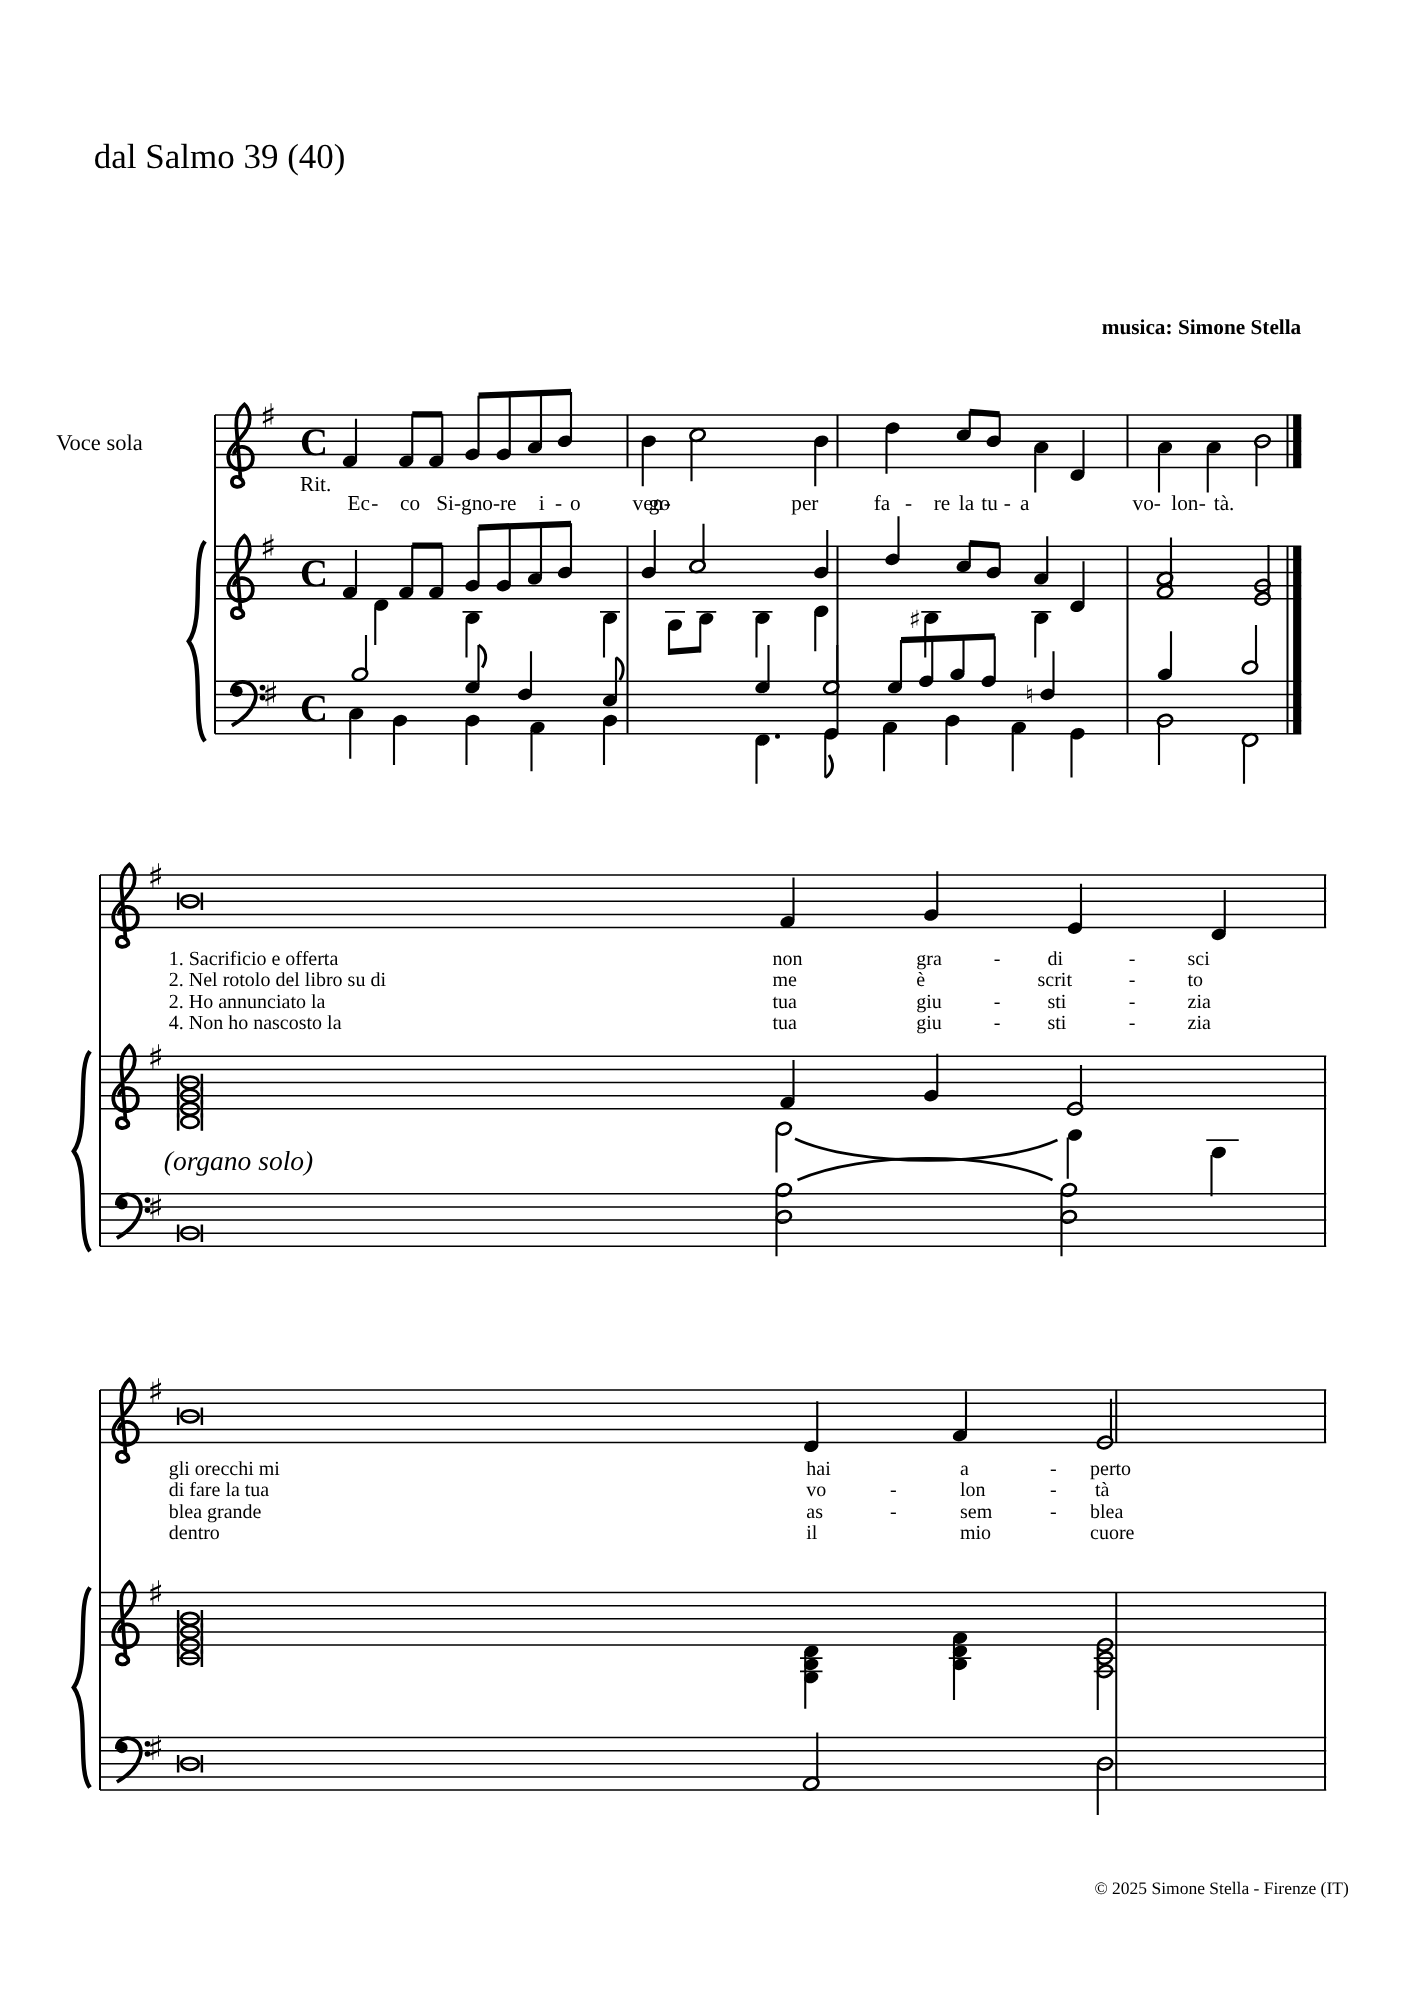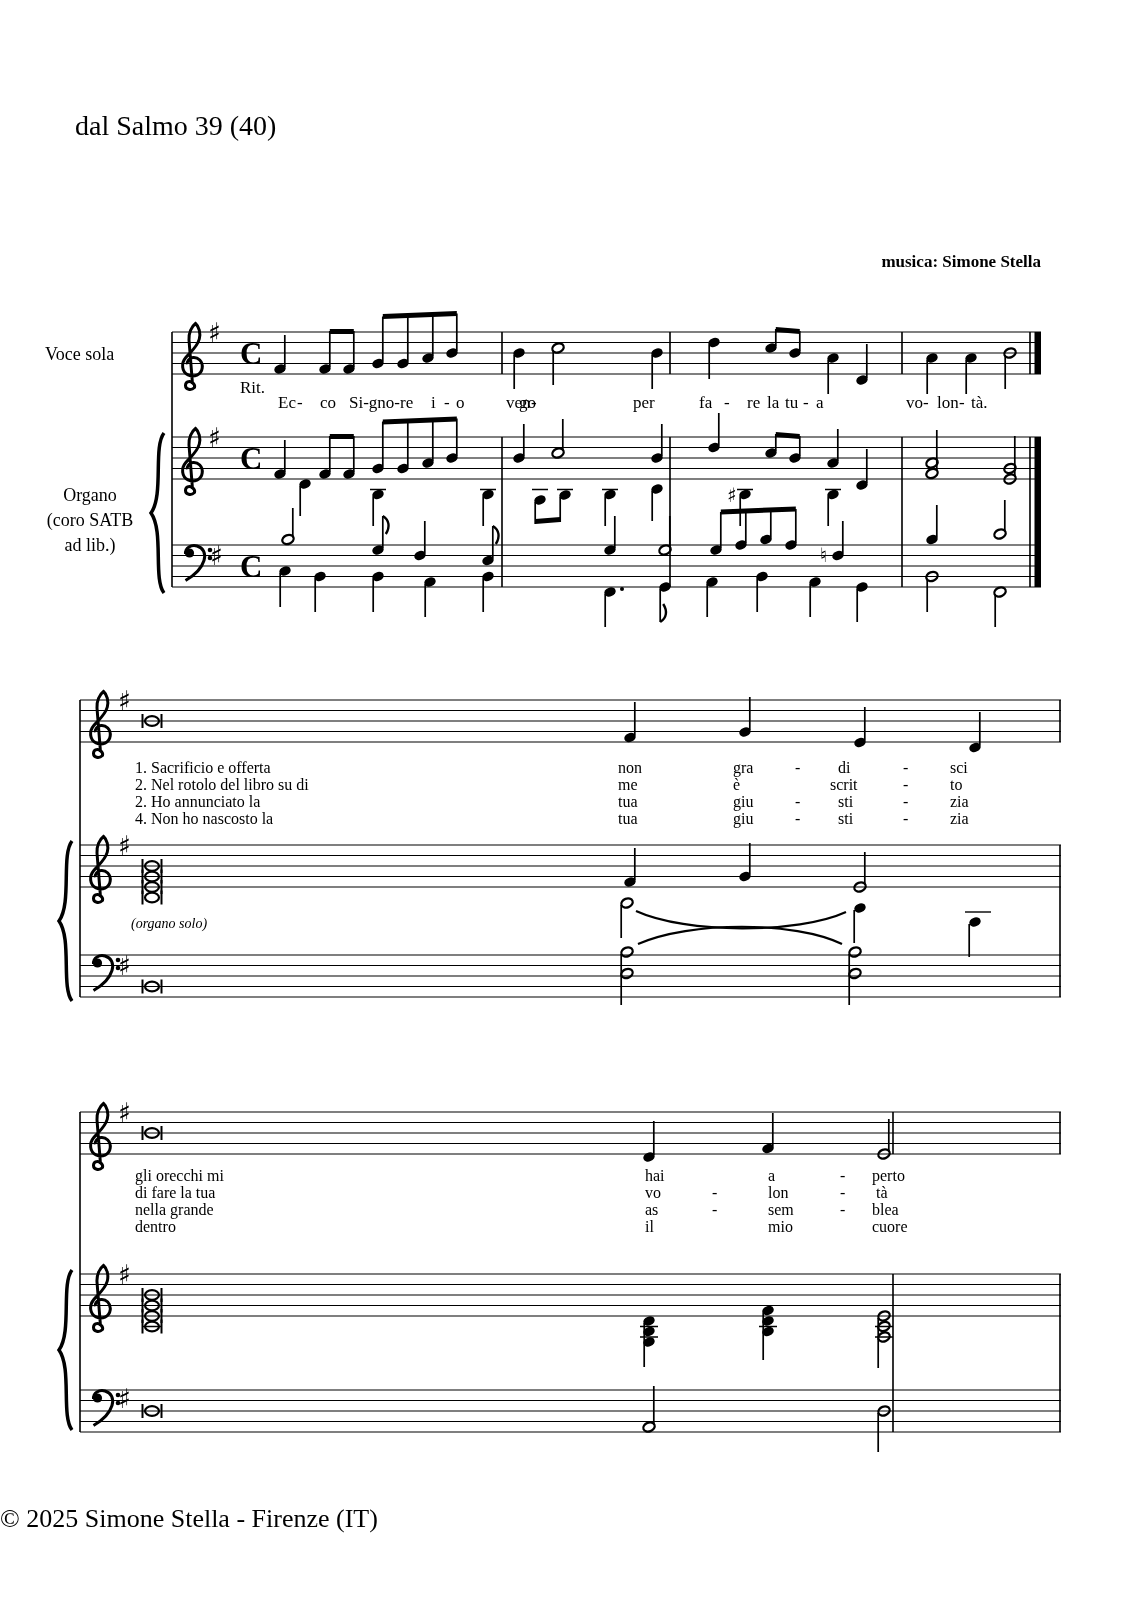--- a/index.html
+++ b/index.html
@@ -7,22 +7,22 @@
         font-family:"Liberation Serif", serif;color:#000;}
   .abs{position:absolute;white-space:nowrap;}
   .title{font-size:37px;font-weight:bold;}
   .subtitle{font-size:28px;}
   .occasion{font-size:20px;}
   .composer{font-size:17px;font-weight:bold;}
   .partlabel{font-size:18px;}
   .organlabel{font-size:18px;text-align:center;line-height:25px;width:130px;}
   .lyric{font-size:17px;}
   .verse{font-size:16px;}
-  .osolo{font-size:14px;font-style:italic;}
-  .footer{font-size:26px;width:1079px;text-align:left;}
+  .osolo{font-size:22px;font-style:italic;}
+  .footer{font-size:14px;width:1079px;text-align:right;}
   svg text{font-family:"DejaVu Sans", sans-serif;}
   svg text.serif{font-family:"Liberation Serif", serif;}
 </style>
 </head>
 <body>
 
 <div class="page">
 
   <svg width="1131" height="1600" style="position:absolute;left:0;top:0">
     <defs>
@@ -287,25 +287,20 @@
       <use href="#nh" x="649" y="1427" fill="none" stroke="#000" stroke-width="2.2"></use>
       <use href="#nh" x="884" y="1411" fill="none" stroke="#000" stroke-width="2.2"></use>
       <path stroke="#000" stroke-width="1.7" d="M653.8 1425 V1386 M878.2 1413 V1452"></path>
     </g>
   </svg>
 
   <div class="abs subtitle" style="left:75px;top:110px">dal Salmo 39 (40)</div>
   <div class="abs composer" style="right:90px;top:252px">musica: Simone Stella</div>
 
   <div class="abs partlabel" style="left:45px;top:344px">Voce sola</div>
-  <div class="abs organlabel" style="left:25px;top:483px">
-    <div>Organo</div>
-    <div>(coro SATB</div>
-    <div>ad lib.)</div>
-  </div>
   <div class="abs osolo" style="left:131px;top:916px">(organo solo)</div>
 
   <div>
     <span class="abs lyric" style="left:240px;top:378px">Rit.</span>
     <span class="abs lyric" style="left:278px;top:393px">Ec</span>
     <span class="abs lyric" style="left:297px;top:393px">-</span>
     <span class="abs lyric" style="left:320px;top:393px">co</span>
     <span class="abs lyric" style="left:349px;top:393px">Si-gno-re</span>
     <span class="abs lyric" style="left:431px;top:393px">i</span>
     <span class="abs lyric" style="left:444px;top:393px">-</span>
@@ -370,21 +365,21 @@
     <span class="abs verse" style="left:840px;top:1167px">-</span>
     <span class="abs verse" style="left:872px;top:1167px">perto</span>
 
     <span class="abs verse" style="left:135px;top:1184px">di fare la tua</span>
     <span class="abs verse" style="left:645px;top:1184px">vo</span>
     <span class="abs verse" style="left:712px;top:1184px">-</span>
     <span class="abs verse" style="left:768px;top:1184px">lon</span>
     <span class="abs verse" style="left:840px;top:1184px">-</span>
     <span class="abs verse" style="left:876px;top:1184px">tà</span>
 
-    <span class="abs verse" style="left:135px;top:1201px">nella grande</span>
+    <span class="abs verse" style="left:135px;top:1201px">blea grande</span>
     <span class="abs verse" style="left:645px;top:1201px">as</span>
     <span class="abs verse" style="left:712px;top:1201px">-</span>
     <span class="abs verse" style="left:768px;top:1201px">sem</span>
     <span class="abs verse" style="left:840px;top:1201px">-</span>
     <span class="abs verse" style="left:872px;top:1201px">blea</span>
 
     <span class="abs verse" style="left:135px;top:1218px">dentro</span>
     <span class="abs verse" style="left:645px;top:1218px">il</span>
     <span class="abs verse" style="left:712px;top:1218px"></span>
     <span class="abs verse" style="left:768px;top:1218px">mio</span>

